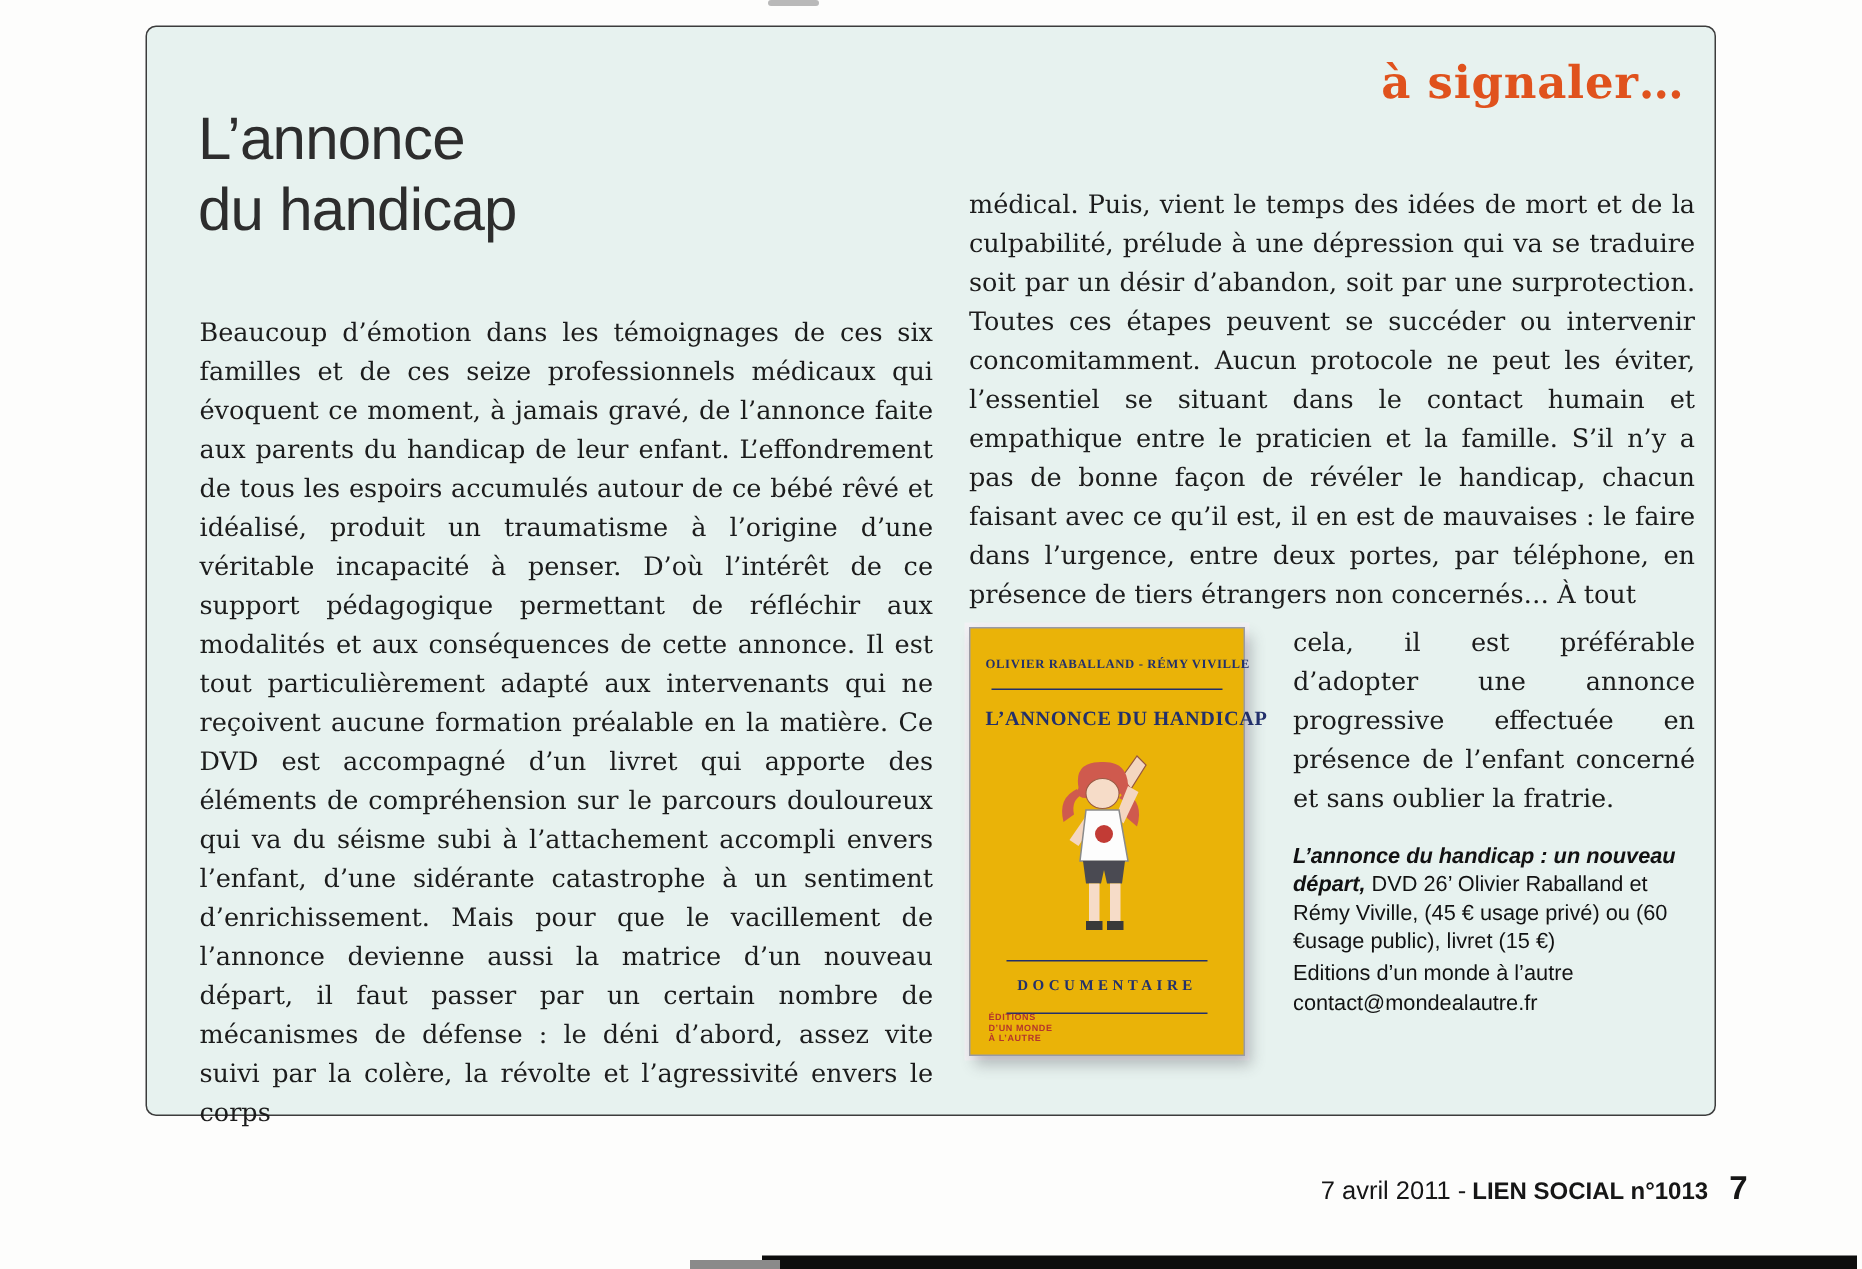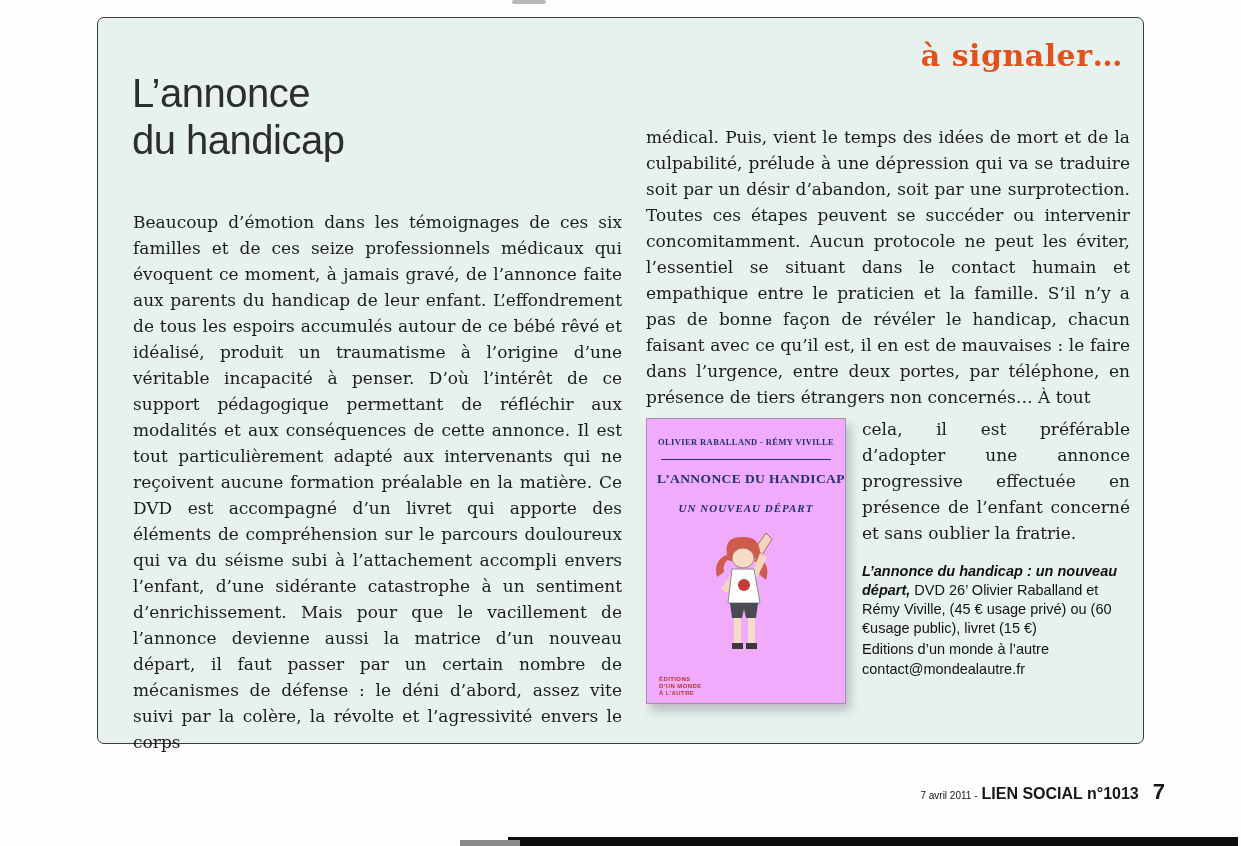--- a/index.html
+++ b/index.html
@@ -76,23 +76,23 @@
   .wrap-zone::after { content: ""; display: block; clear: both; }
 
   
   .dvd-wrap {
     float: left;
     width: 200px;
     margin: 2px 16px 4px 0;
   }
   .dvd-photo {
     box-sizing: border-box;
-    width: 200px;
+    width: 184px;
     height: 286px;
-    background: #f0abfc;
+    background: #eab308;
     border: 1px solid #9a9aa4;
     box-shadow: 4px 6px 9px rgba(60,60,70,0.30), 0 0 0 3px #f2f1f4;
     padding: 10px 10px 6px 10px;
     text-align: center;
     position: relative;
   }
   .dvd-authors {
     font-family: "Liberation Serif", serif;
     font-size: 8.5px;
     font-weight: 700;
@@ -174,21 +174,21 @@
   
   .footer {
     position: absolute;
     top: 779px;
     right: 76px;
     display: flex;
     align-items: baseline;
     font-family: "Liberation Sans", sans-serif;
     color: #161616;
   }
-  .f-date { font-size: 10px; font-weight: 500; }
+  .f-date { font-size: 17px; font-weight: 500; }
   .f-mag  { font-size: 16px; font-weight: 700; margin-left: 4px; }
   .f-page { font-size: 22px; font-weight: 700; margin-left: 14px; }
 
   
   .scan-bar {
     position: absolute;
     left: 508px;
     top: 837px;
     width: 730px;
     height: 9px;
@@ -228,21 +228,20 @@
     <div class="col col-right">
       <p class="col-text">médical. Puis, vient le temps des idées de mort et de la culpabilité, prélude à une dépression qui va se traduire soit par un désir d’abandon, soit par une surprotection. Toutes ces étapes peuvent se succéder ou intervenir concomitamment. Aucun protocole ne peut les éviter, l’essentiel se situant dans le contact humain et empathique entre le praticien et la famille. S’il n’y a pas de bonne façon de révéler le handicap, chacun faisant avec ce qu’il est, il en est de mauvaises : le faire dans l’urgence, entre deux portes, par téléphone, en présence de tiers étrangers non concernés… À tout</p>
 
       <div class="wrap-zone">
 
         <div class="dvd-wrap">
           <div class="dvd-photo">
             <div class="dvd-authors">OLIVIER RABALLAND - RÉMY VIVILLE</div>
             <div class="dvd-rule"></div>
             <div class="dvd-title">L’ANNONCE DU HANDICAP</div>
-            <div class="dvd-subtitle">UN NOUVEAU DÉPART</div>
             <div class="dvd-illustration">
               <svg viewBox="0 0 100 130" width="100" height="130" aria-hidden="true">
 
                 <path d="M60 16 L70 2 L76 8 L66 24 Z" fill="#f4d6c0" stroke="#96563f" stroke-width="0.8"></path>
 
                 <path d="M30 24 Q17 30 21 46 L28 41 Q26 32 33 28 Z" fill="#cf5a4e"></path>
 
                 <path d="M62 26 Q75 33 70 49 L63 43 Q66 34 58 30 Z" fill="#cf5a4e"></path>
 
                 <path d="M31 23 Q28 6 46 6 Q63 5 64 21 Q69 26 63 33 L59 27 Q47 35 36 30 Q29 30 31 23 Z" fill="#cf5a4e"></path>
@@ -259,20 +258,21 @@
 
                 <path d="M34 72 L62 72 L60 87 L50 87 L48 78 L46 87 L36 87 Z" fill="#4a4a52"></path>
 
                 <rect x="38" y="87" width="7" height="25" fill="#f6dcc8"></rect>
                 <rect x="52" y="87" width="7" height="25" fill="#f6dcc8"></rect>
 
                 <rect x="36" y="112" width="11" height="6" fill="#3a3a3a"></rect>
                 <rect x="50" y="112" width="11" height="6" fill="#3a3a3a"></rect>
               </svg>
             </div>
+            <div class="dvd-genre">DOCUMENTAIRE</div>
             <div class="dvd-publisher">
               <div>ÉDITIONS</div>
               <div>D’UN MONDE</div>
               <div>À L’AUTRE</div>
             </div>
           </div>
         </div>
 
         <p class="col-text beside">cela, il est préférable d’adopter une annonce progressive effectuée en présence de l’enfant concerné et sans oublier la fratrie.</p>
 

